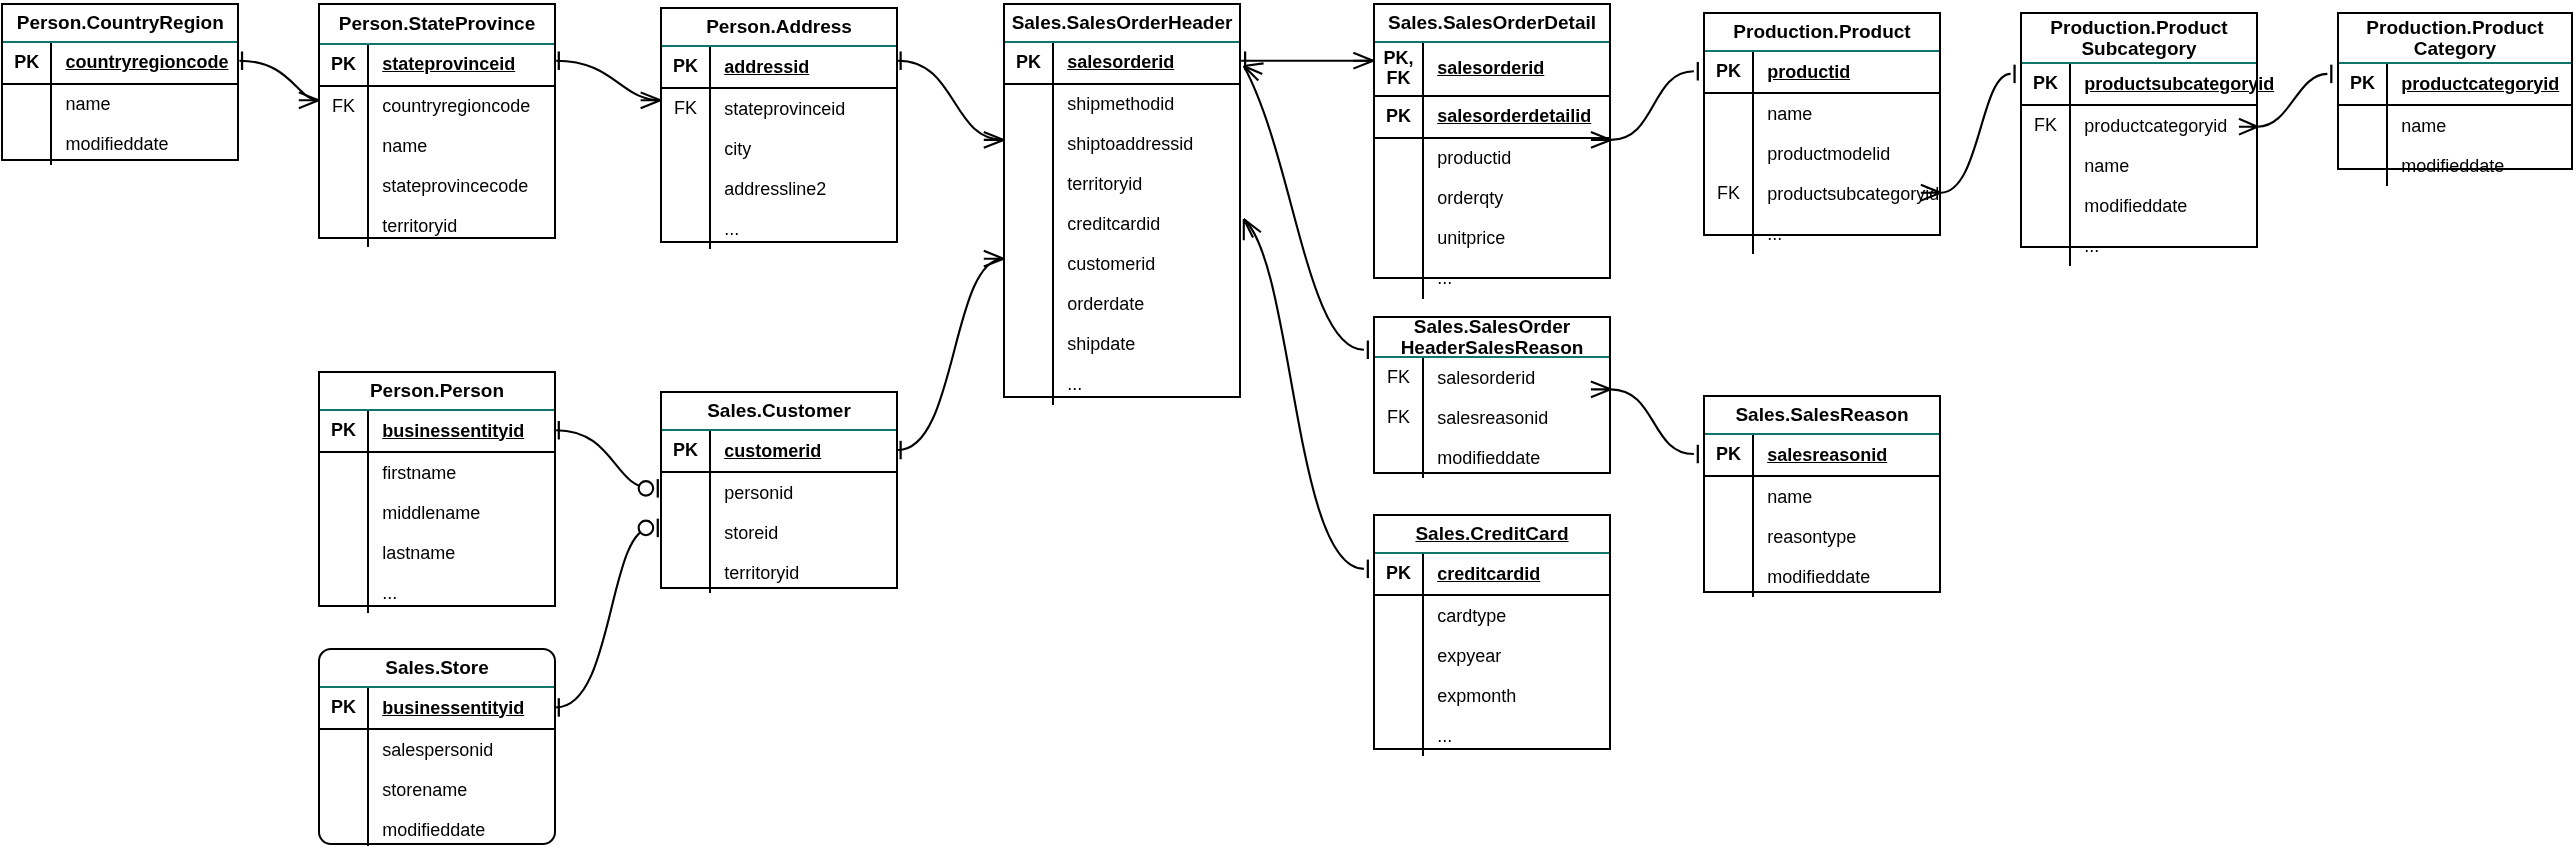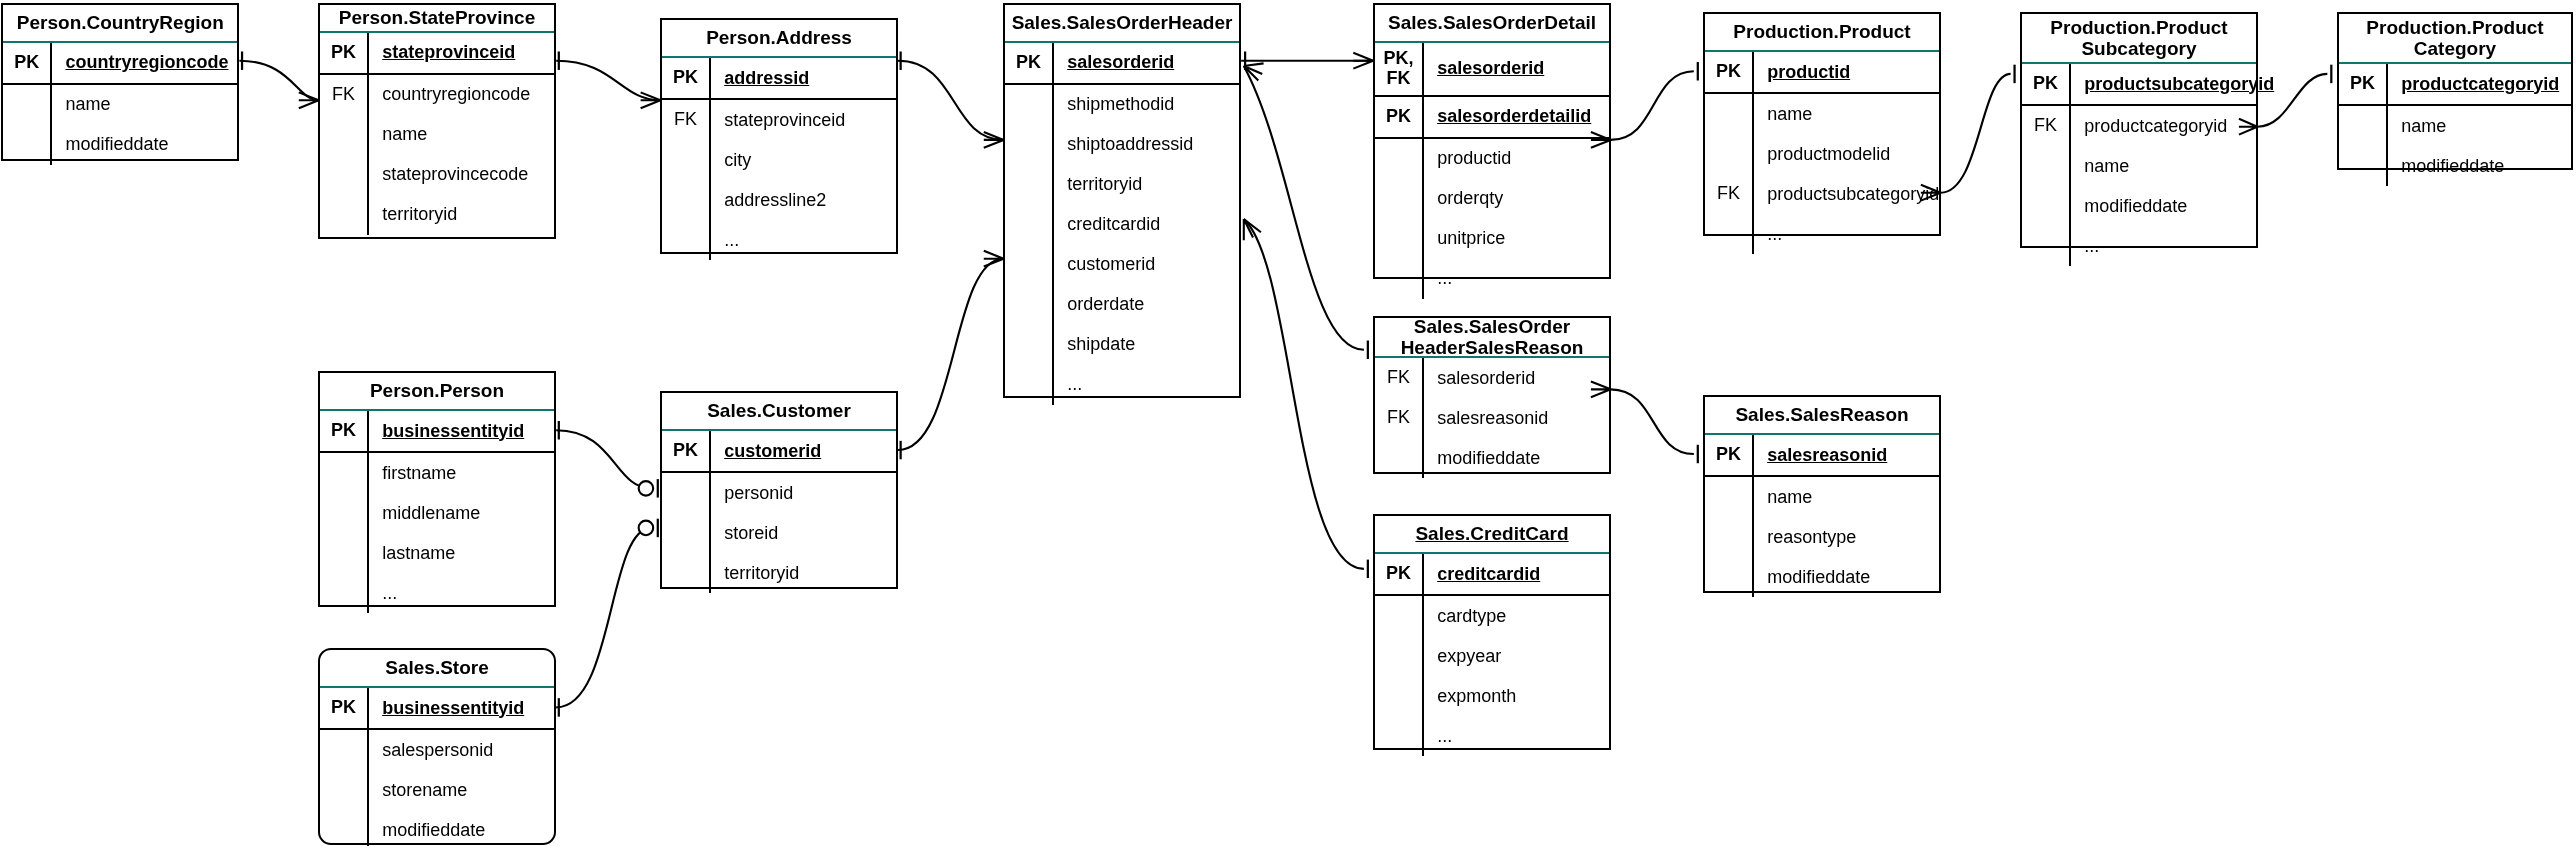--- a/index.html
+++ b/index.html
@@ -47,21 +47,21 @@
             <div class="attr-cell">name</div>
           </div>
           <div class="row" style="height: 40px;">
             <div class="key-cell"></div>
             <div class="attr-cell">modifieddate</div>
           </div>
         </div>
       </div>
     </div>
     <div class="entity" style="left: 318px; top: 2.6px; width: 238px; height: 236px;">
-      <div class="ent-title" style="height: 28px;">Person.StateProvince</div>
+      <div class="ent-title" style="height: 40px;">Person.StateProvince</div>
       <div class="ent-rows">
         <div class="group sep" style="border-bottom: 2px solid rgb(0, 0, 0);">
           <div class="row" style="height: 40px;">
             <div class="key-cell pk">PK</div>
             <div class="attr-cell pkname">stateprovinceid</div>
           </div>
         </div>
         <div class="group">
           <div class="row" style="height: 40px;">
             <div class="key-cell">FK</div>
@@ -75,21 +75,21 @@
             <div class="key-cell"></div>
             <div class="attr-cell">stateprovincecode</div>
           </div>
           <div class="row" style="height: 40px;">
             <div class="key-cell"></div>
             <div class="attr-cell">territoryid</div>
           </div>
         </div>
       </div>
     </div>
-    <div class="entity" style="left: 660px; top: 18px; width: 238px; height: 236px;">
+    <div class="entity" style="left: 660px; top: 7px; width: 238px; height: 236px;">
       <div class="ent-title" style="height: 38px;">Person.Address</div>
       <div class="ent-rows">
         <div class="group sep" style="border-bottom: 2px solid rgb(0, 0, 0);">
           <div class="row" style="height: 40px;">
             <div class="key-cell pk">PK</div>
             <div class="attr-cell pkname">addressid</div>
           </div>
         </div>
         <div class="group">
           <div class="row" style="height: 40px;">

